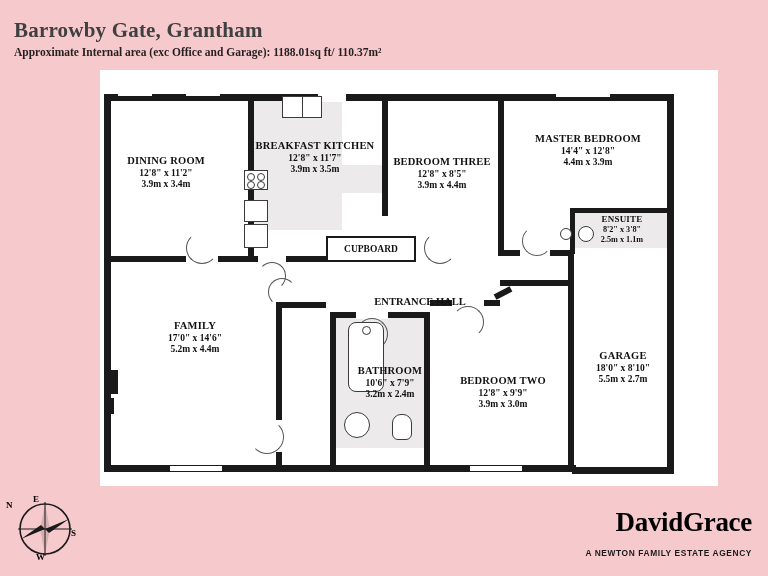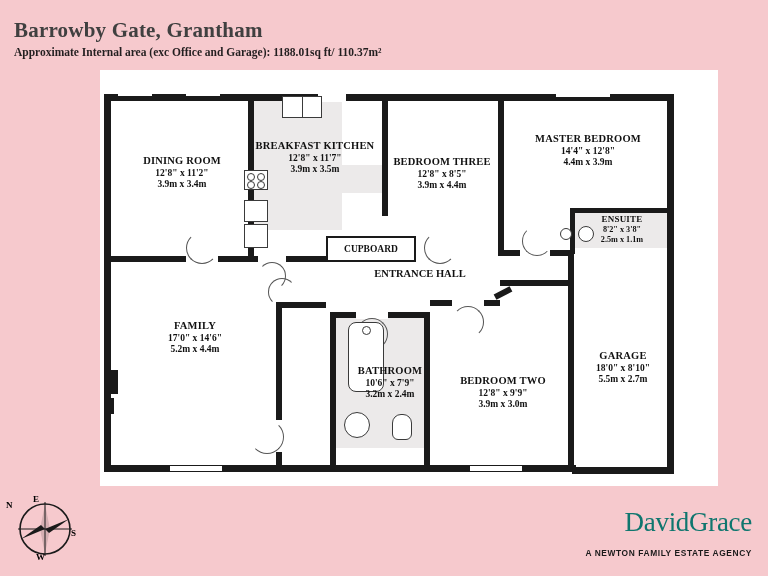--- a/index.html
+++ b/index.html
@@ -45,21 +45,21 @@
   }
   .fix{position:absolute;border:1.4px solid #3a3a3a;background:#fff;}
   .fixr{position:absolute;border:1.4px solid #3a3a3a;background:#fff;border-radius:50%;}
   .door{position:absolute;border:1.2px solid #555;border-radius:50%;}
   .compass{position:absolute;left:8px;top:492px;width:74px;height:74px;}
   .logo{
     position:absolute;right:16px;bottom:18px;text-align:right;
   }
   .logo .brand{
     font-family:"Liberation Serif", serif;
-    font-size:27px;font-weight:normal;color:#0f766e;letter-spacing:-0.3px;
+    font-size:27px;font-weight:bold;color:#000000;letter-spacing:-0.3px;
   }
   .logo .tag{
     font-family:"Liberation Sans", sans-serif;
     font-size:8.4px;font-weight:bold;color:#1a1a1a;letter-spacing:0.6px;margin-top:10px;
   }
 </style>
 </head>
 <body>
 
 <div class="title">Barrowby Gate, Grantham</div>
@@ -140,21 +140,21 @@
 <div class="fixr" style="left:362px;top:326px;width:7px;height:7px;"></div>
 <div class="fixr" style="left:344px;top:412px;width:24px;height:24px;"></div>
 <div class="fix" style="left:392px;top:414px;width:18px;height:24px;border-radius:9px 9px 6px 6px;"></div>
 
 <div class="fixr" style="left:578px;top:226px;width:14px;height:14px;"></div>
 <div class="fixr" style="left:560px;top:228px;width:10px;height:10px;"></div>
 
 <div class="wall" style="left:104px;top:370px;width:14px;height:24px;"></div>
 <div class="wall" style="left:104px;top:398px;width:10px;height:16px;"></div>
 
-<div class="label" style="left:118px;top:155px;width:128px;">
+<div class="label" style="left:102px;top:155px;width:128px;">
   <div class="nm">DINING ROOM</div>
   <div class="d1">12'8"  x 11'2"</div>
   <div class="d2">3.9m  x 3.4m</div>
 </div>
 
 <div class="label" style="left:247px;top:140px;width:136px;">
   <div class="nm">BREAKFAST KITCHEN</div>
   <div class="d1">12'8"  x 11'7"</div>
   <div class="d2">3.9m  x 3.5m</div>
 </div>
@@ -197,21 +197,21 @@
 
 <div class="label" style="left:576px;top:350px;width:94px;">
   <div class="nm">GARAGE</div>
   <div class="d1">18'0"  x 8'10"</div>
   <div class="d2">5.5m  x 2.7m</div>
 </div>
 
 <div class="cupboard" style="left:326px;top:236px;width:86px;height:22px;">
   <span>CUPBOARD</span>
 </div>
-<div class="hall-label" style="left:330px;top:268px;width:180px;text-align:center;">ENTRANCE HALL</div>
+<div class="hall-label" style="left:330px;top:296px;width:180px;text-align:center;">ENTRANCE HALL</div>
 
 <div class="compass">
   <svg width="74" height="74" viewBox="0 0 74 74">
     <circle cx="37" cy="37" r="25" fill="none" stroke="#1a1a1a" stroke-width="1.6"></circle>
     <polygon points="37,12 42,37 37,62 32,37" fill="#1a1a1a" opacity="0.15"></polygon>
     <polygon points="14,46 37,37 60,28 37,37" fill="#1a1a1a" opacity="0.15"></polygon>
     <polygon points="13,47 37,37 33,33" fill="#1a1a1a"></polygon>
     <polygon points="61,27 37,37 41,41" fill="#1a1a1a"></polygon>
     <line x1="37" y1="10" x2="37" y2="64" stroke="#1a1a1a" stroke-width="1"></line>
     <line x1="10" y1="37" x2="64" y2="37" stroke="#1a1a1a" stroke-width="1"></line>

